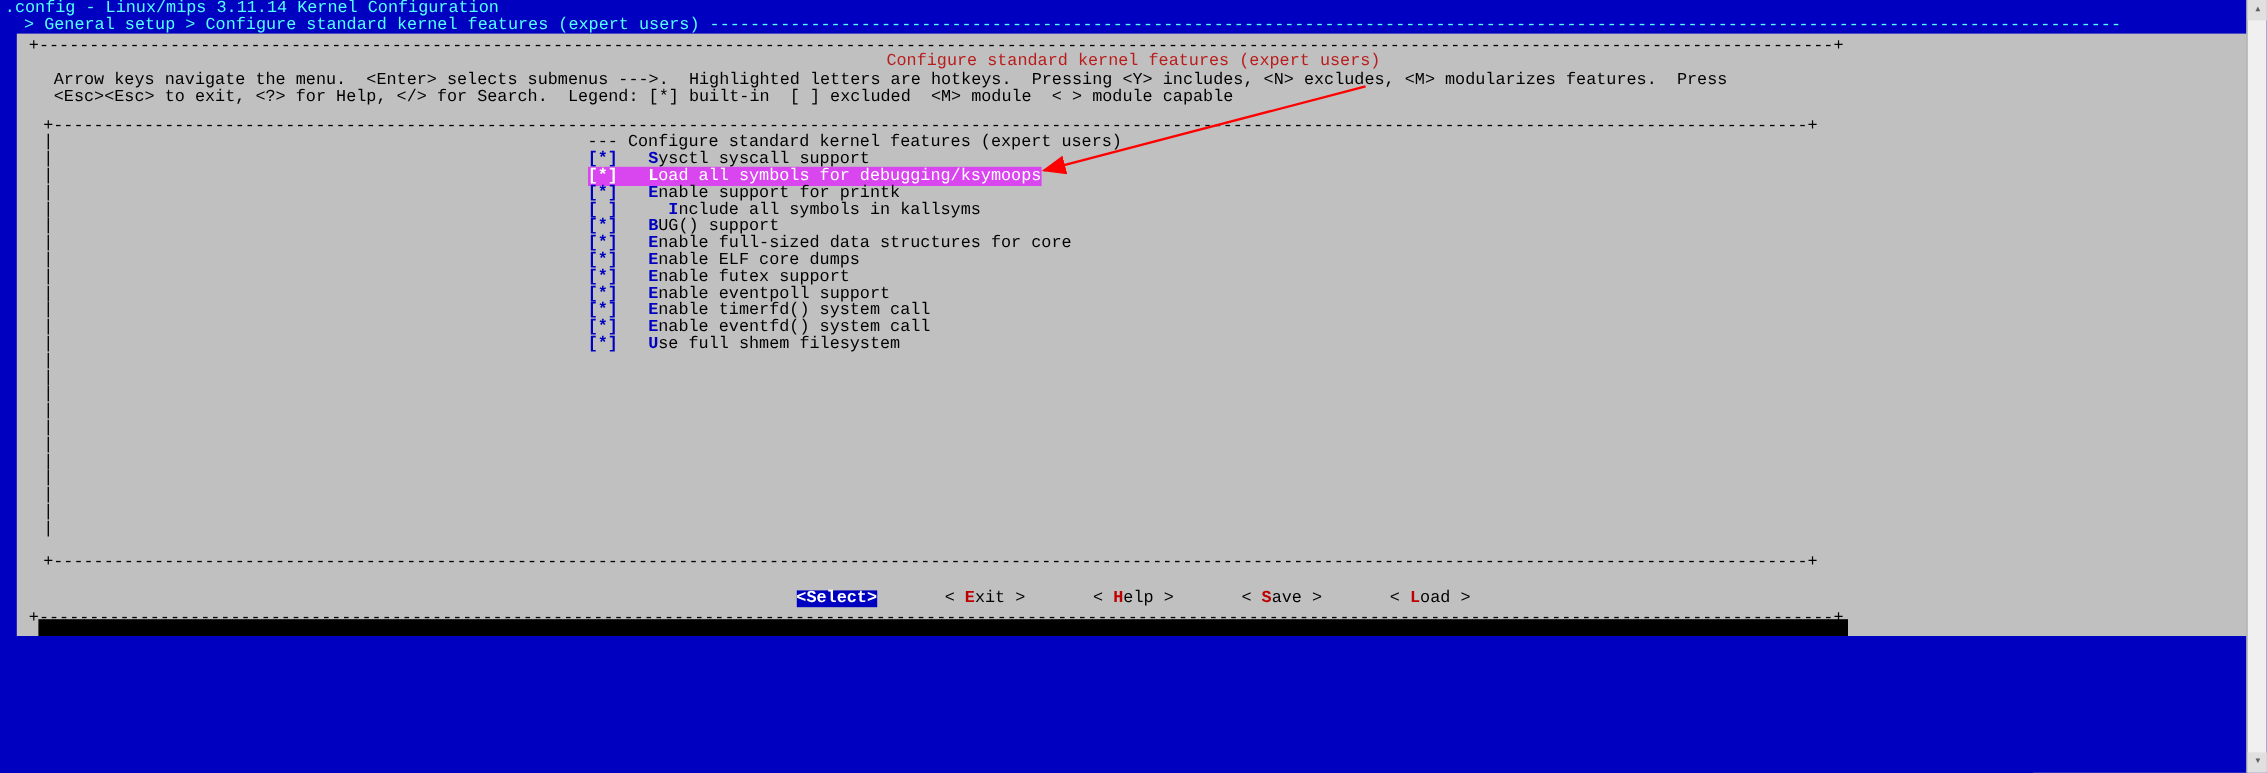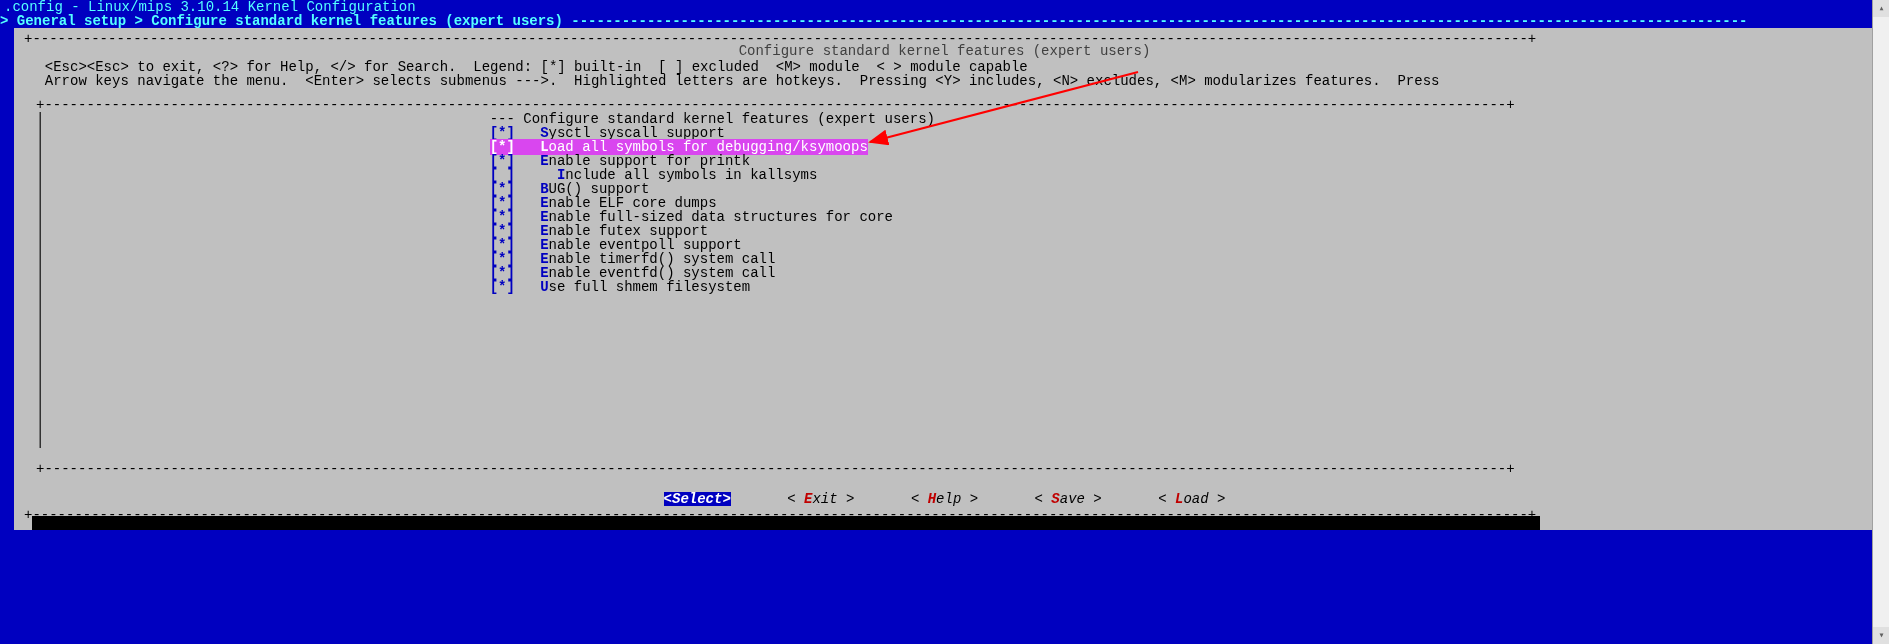--- a/index.html
+++ b/index.html
@@ -8,29 +8,29 @@
   font-family: 'Courier New', monospace;
   font-size: 14px;
   line-height: 1.0;
   color: #000;
   width: 1889px;
   height: 644px;
   overflow: hidden;
   position: relative;
 }
 .header-line { color: #55ffff; padding-left: 4px; white-space: pre; }
-.breadcrumb-line { color: #55ffff; padding-left: 0; white-space: pre; font-weight: bold; }
+.breadcrumb-line { color: #55ffff; padding-left: 20px; white-space: pre; }
 .main-box {
   background: #c0c0c0;
   margin: 0 14px 0 14px;
   padding: 4px 8px 8px 8px;
   position: relative;
 }
 .box-title {
-  color: #404040;
+  color: #b91c1c;
   text-align: center;
   position: relative;
   top: -2px;
 }
 .help-text {
   color: #000;
   text-align: left;
   padding: 0 6px;
   white-space: pre-wrap;
 }
@@ -62,21 +62,20 @@
 .selected-item .bracket { color: #fff; font-weight: bold; }
 .selected-item .hotkey { color: #fff; font-weight: bold; }
 .bottom-buttons {
   text-align: center;
   padding: 6px 0 2px 0;
 }
 .btn {
   display: inline-block;
   margin: 0 24px;
   color: #000;
-  font-style: italic;
 }
 .btn .hotkey { color: #c00000; font-weight: bold; }
 .btn-selected {
   background: #0000c0;
   color: #fff;
   font-weight: bold;
 }
 .outer-dashes {
   white-space: pre;
   color: #000;
@@ -113,40 +112,40 @@
 .scroll-up { top: 0; }
 .scroll-down { bottom: 0; }
 svg.arrow {
   position: absolute;
   pointer-events: none;
 }
 </style>
 </head>
 <body>
 
-<div class="header-line">.config - Linux/mips 3.10.14 Kernel Configuration</div>
+<div class="header-line">.config - Linux/mips 3.11.14 Kernel Configuration</div>
 <div class="breadcrumb-line"><span>&gt; </span><span>General setup &gt; Configure standard kernel features (expert users)</span> <span id="bc-dash" style="color:#55ffff;">--------------------------------------------------------------------------------------------------------------------------------------------</span></div>
 
 <div class="main-box">
   <div class="outer-dashes" id="outer-top">+----------------------------------------------------------------------------------------------------------------------------------------------------------------------------------+</div>
   <div class="box-title">Configure standard kernel features (expert users)</div>
+  <div class="help-text">  Arrow keys navigate the menu.  &lt;Enter&gt; selects submenus ---&gt;.  Highlighted letters are hotkeys.  Pressing &lt;Y&gt; includes, &lt;N&gt; excludes, &lt;M&gt; modularizes features.  Press</div>
   <div class="help-text">  &lt;Esc&gt;&lt;Esc&gt; to exit, &lt;?&gt; for Help, &lt;/&gt; for Search.  Legend: [*] built-in  [ ] excluded  &lt;M&gt; module  &lt; &gt; module capable</div>
-  <div class="help-text">  Arrow keys navigate the menu.  &lt;Enter&gt; selects submenus ---&gt;.  Highlighted letters are hotkeys.  Pressing &lt;Y&gt; includes, &lt;N&gt; excludes, &lt;M&gt; modularizes features.  Press</div>
 
   <div class="inner-box">
     <div class="inner-box-border-top" id="inner-top">+------------------------------------------------------------------------------------------------------------------------------------------------------------------------------+</div>
     <div class="menu-content" id="menu-content">
         <div class="menu-line"><span class="pipe">|</span>                                                     --- Configure standard kernel features (expert users)</div>
         <div class="menu-line"><span class="pipe">|</span>                                                     <span class="bracket">[*]</span>   <span class="hotkey">S</span>ysctl syscall support</div>
         <div class="menu-line"><span class="pipe">|</span>                                                     <span class="selected-item"><span class="bracket">[*]</span>   <span class="hotkey">L</span>oad all symbols for debugging/ksymoops</span></div>
         <div class="menu-line"><span class="pipe">|</span>                                                     <span class="bracket">[*]</span>   <span class="hotkey">E</span>nable support for printk</div>
         <div class="menu-line"><span class="pipe">|</span>                                                     <span class="bracket">[ ]</span>     <span class="hotkey">I</span>nclude all symbols in kallsyms</div>
         <div class="menu-line"><span class="pipe">|</span>                                                     <span class="bracket">[*]</span>   <span class="hotkey">B</span>UG() support</div>
+        <div class="menu-line"><span class="pipe">|</span>                                                     <span class="bracket">[*]</span>   <span class="hotkey">E</span>nable full-sized data structures for core</div>
         <div class="menu-line"><span class="pipe">|</span>                                                     <span class="bracket">[*]</span>   <span class="hotkey">E</span>nable ELF core dumps</div>
-        <div class="menu-line"><span class="pipe">|</span>                                                     <span class="bracket">[*]</span>   <span class="hotkey">E</span>nable full-sized data structures for core</div>
         <div class="menu-line"><span class="pipe">|</span>                                                     <span class="bracket">[*]</span>   <span class="hotkey">E</span>nable futex support</div>
         <div class="menu-line"><span class="pipe">|</span>                                                     <span class="bracket">[*]</span>   <span class="hotkey">E</span>nable eventpoll support</div>
         <div class="menu-line"><span class="pipe">|</span>                                                     <span class="bracket">[*]</span>   <span class="hotkey">E</span>nable timerfd() system call</div>
         <div class="menu-line"><span class="pipe">|</span>                                                     <span class="bracket">[*]</span>   <span class="hotkey">E</span>nable eventfd() system call</div>
         <div class="menu-line"><span class="pipe">|</span>                                                     <span class="bracket">[*]</span>   <span class="hotkey">U</span>se full shmem filesystem</div>
         <div class="menu-line"><span class="pipe">|</span></div>
         <div class="menu-line"><span class="pipe">|</span></div>
         <div class="menu-line"><span class="pipe">|</span></div>
         <div class="menu-line"><span class="pipe">|</span></div>
         <div class="menu-line"><span class="pipe">|</span></div>

